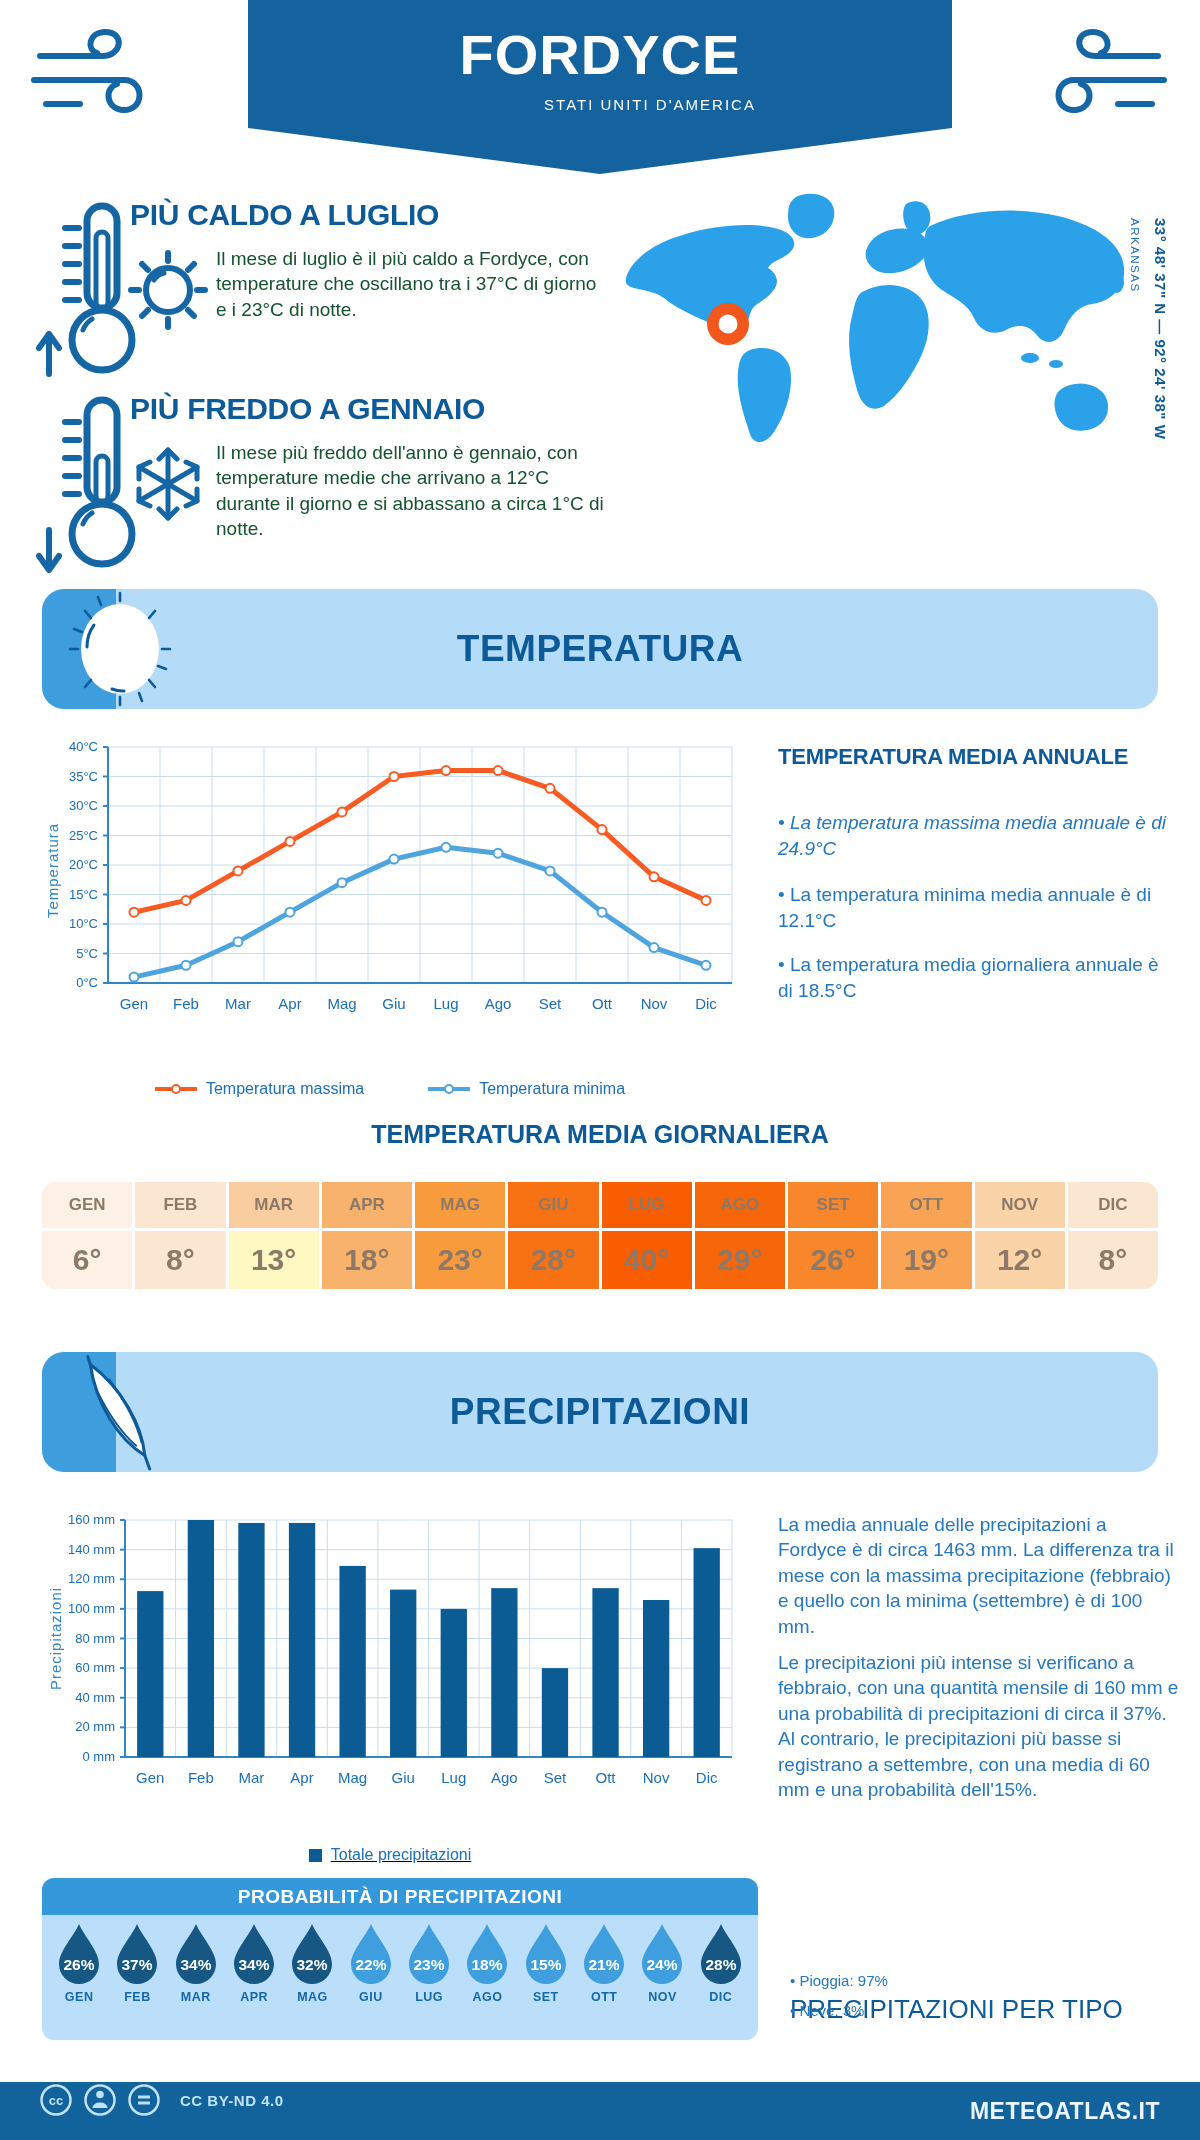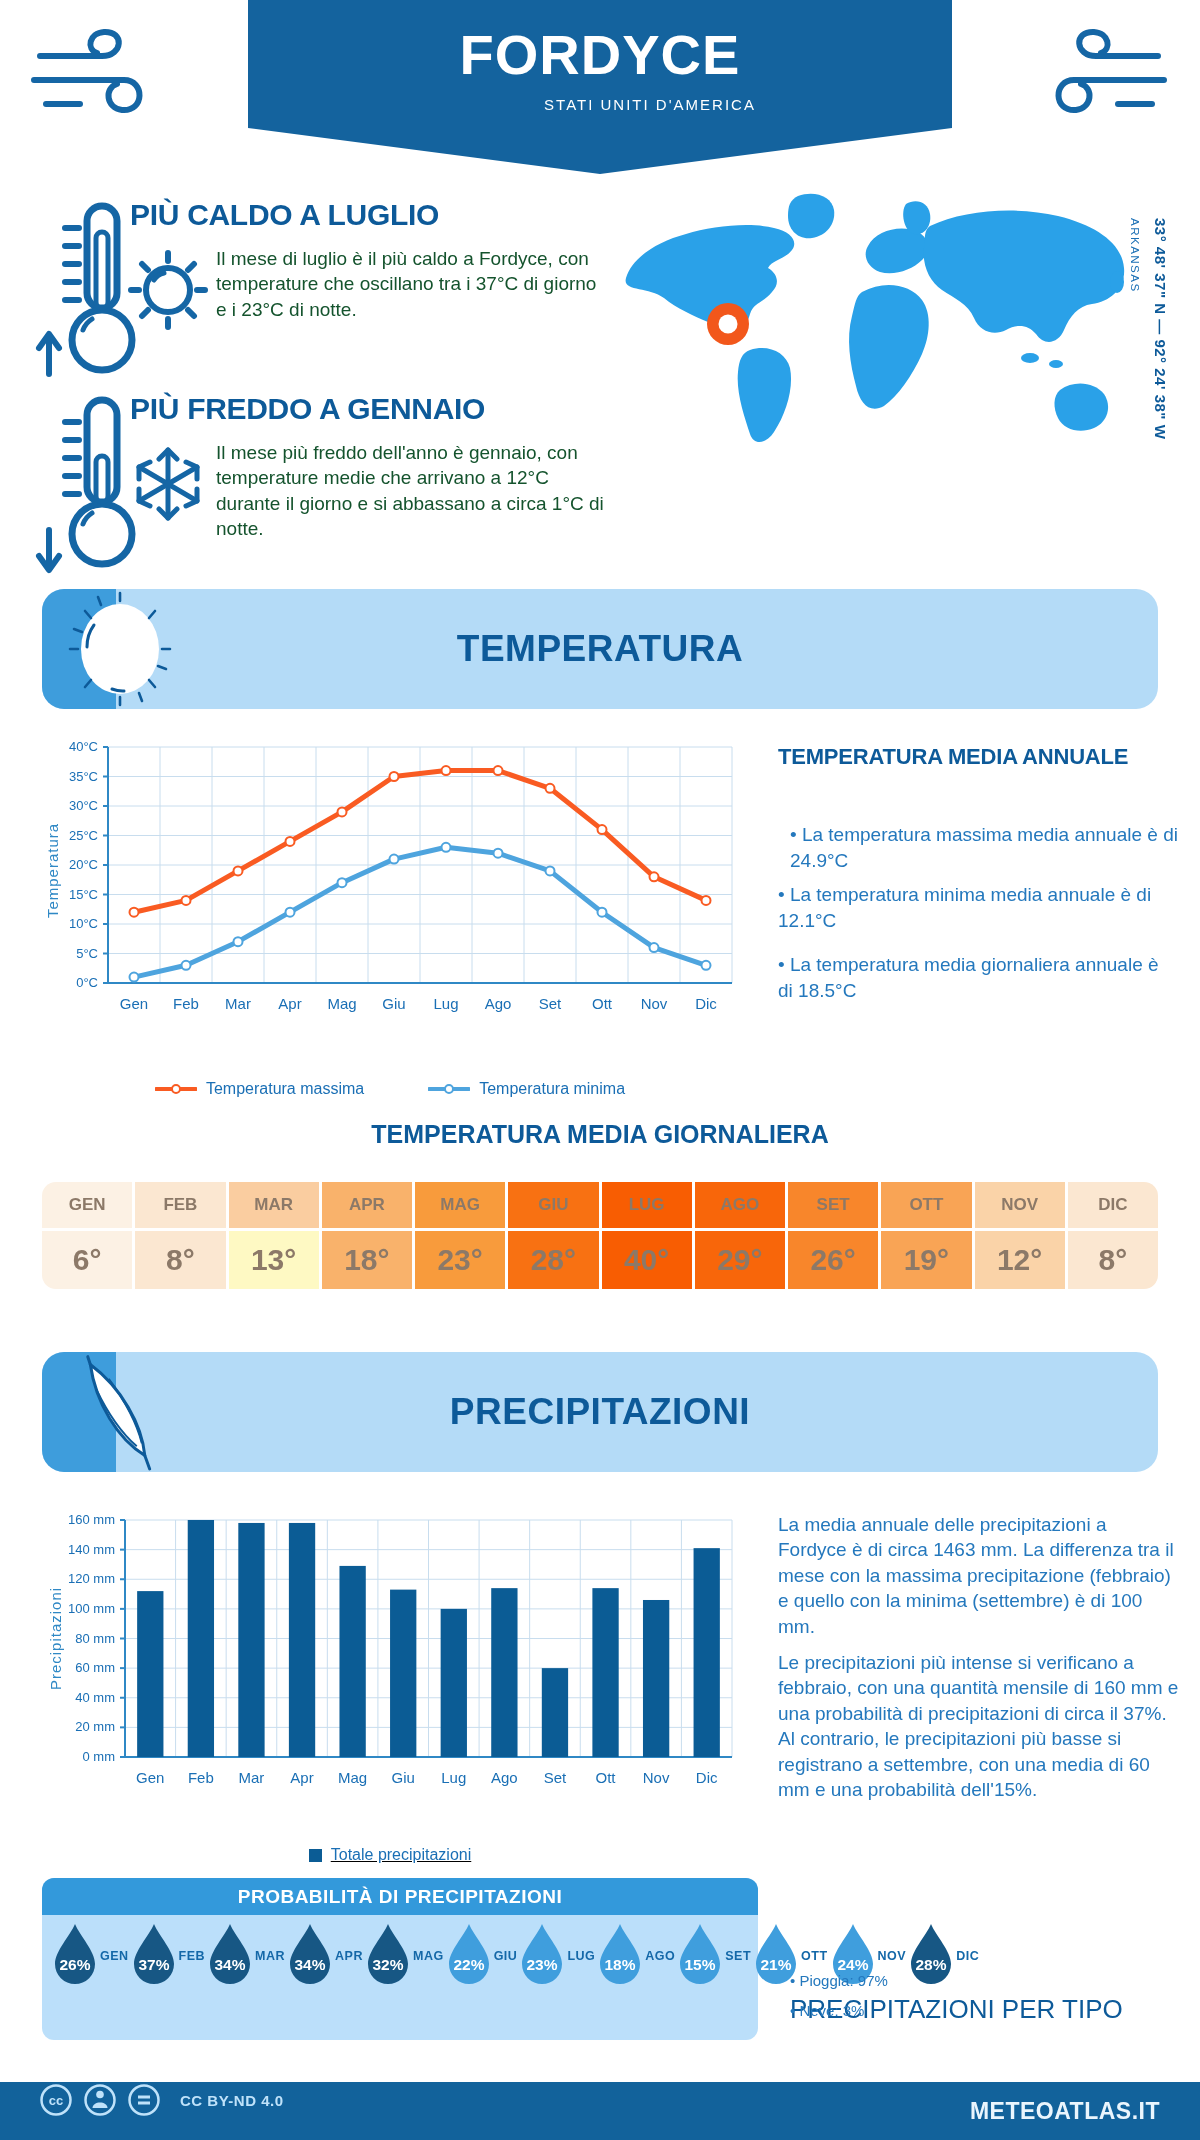--- a/index.html
+++ b/index.html
@@ -66,21 +66,21 @@
 
   
   .precip-par{position:absolute;left:778px;width:402px;color:#2478BD;font-size:19px;line-height:1.34;}
   #precip-p1{top:1512px;} #precip-p2{top:1650px;}
 
   
   #prob-box{left:42px;top:1878px;width:716px;height:162px;background:#BBDFFA;border-radius:12px;}
   #prob-header{position:absolute;left:0;top:0;width:100%;height:37px;background:#3399DB;border-radius:12px 12px 0 0;
     display:flex;align-items:center;justify-content:center;color:#fff;font-size:19px;font-weight:bold;letter-spacing:0.5px;}
   #prob-drops{position:absolute;left:8px;top:44px;width:700px;display:grid;grid-template-columns:repeat(12,1fr);}
-  .drop-cell{display:flex;flex-direction:row;align-items:center;}
+  .drop-cell{display:flex;flex-direction:column;align-items:center;}
   .drop-month{margin-top:2px;font-size:12.5px;font-weight:bold;color:#1468A8;letter-spacing:0.5px;}
 
   
   #ptype-title{left:790px;top:1994px;width:380px;color:#0D5A99;font-size:26px;font-weight:normal;}
   .ptype-item{position:absolute;left:790px;width:380px;color:#2478BD;font-size:15px;}
   #ptype-0{top:1972px;} #ptype-1{top:2002px;}
 
   
   #footer{left:0;top:2082px;width:1200px;height:58px;background:#12629B;display:flex;align-items:flex-start;}
   #footer .cc-group{display:flex;align-items:center;gap:8px;margin-left:38px;}
@@ -278,21 +278,21 @@
       <div class="legend-item">
         <svg width="42" height="12" viewBox="0 0 42 12">
           <line x1="1" y1="6" x2="41" y2="6" stroke="#4EA4DE" stroke-width="4" stroke-linecap="round"></line>
           <circle cx="21" cy="6" r="4" fill="#fff" stroke="#4EA4DE" stroke-width="2"></circle>
         </svg>
         <span>Temperatura minima</span>
       </div>
     </div>
 
   <h3 id="annual-title" class="abs" style="margin:0;">TEMPERATURA MEDIA ANNUALE</h3>
-  <p id="annual-b0" class="annual-bullet" style="margin:12px;">• La temperatura massima media annuale è di 24.9°C</p>
+  <p id="annual-b0" class="annual-bullet" style="margin:0;font-style:italic;">• La temperatura massima media annuale è di 24.9°C</p>
   <p id="annual-b1" class="annual-bullet" style="margin:0;">• La temperatura minima media annuale è di 12.1°C</p>
   <p id="annual-b2" class="annual-bullet" style="margin:0;">• La temperatura media giornaliera annuale è di 18.5°C</p>
 
   <h3 id="daily-title" class="abs" style="margin:0;">TEMPERATURA MEDIA GIORNALIERA</h3>
   <div id="daily-table" class="abs">
       <div class="dt-head" style="background: rgb(252, 241, 228); grid-area: 1 / 1;">GEN</div>
       <div class="dt-head" style="background: rgb(251, 231, 209); grid-area: 1 / 2;">FEB</div>
       <div class="dt-head" style="background: rgb(250, 205, 160); grid-area: 1 / 3;">MAR</div>
       <div class="dt-head" style="background: rgb(249, 178, 107); grid-area: 1 / 4;">APR</div>
       <div class="dt-head" style="background: rgb(248, 155, 60); grid-area: 1 / 5;">MAG</div>

